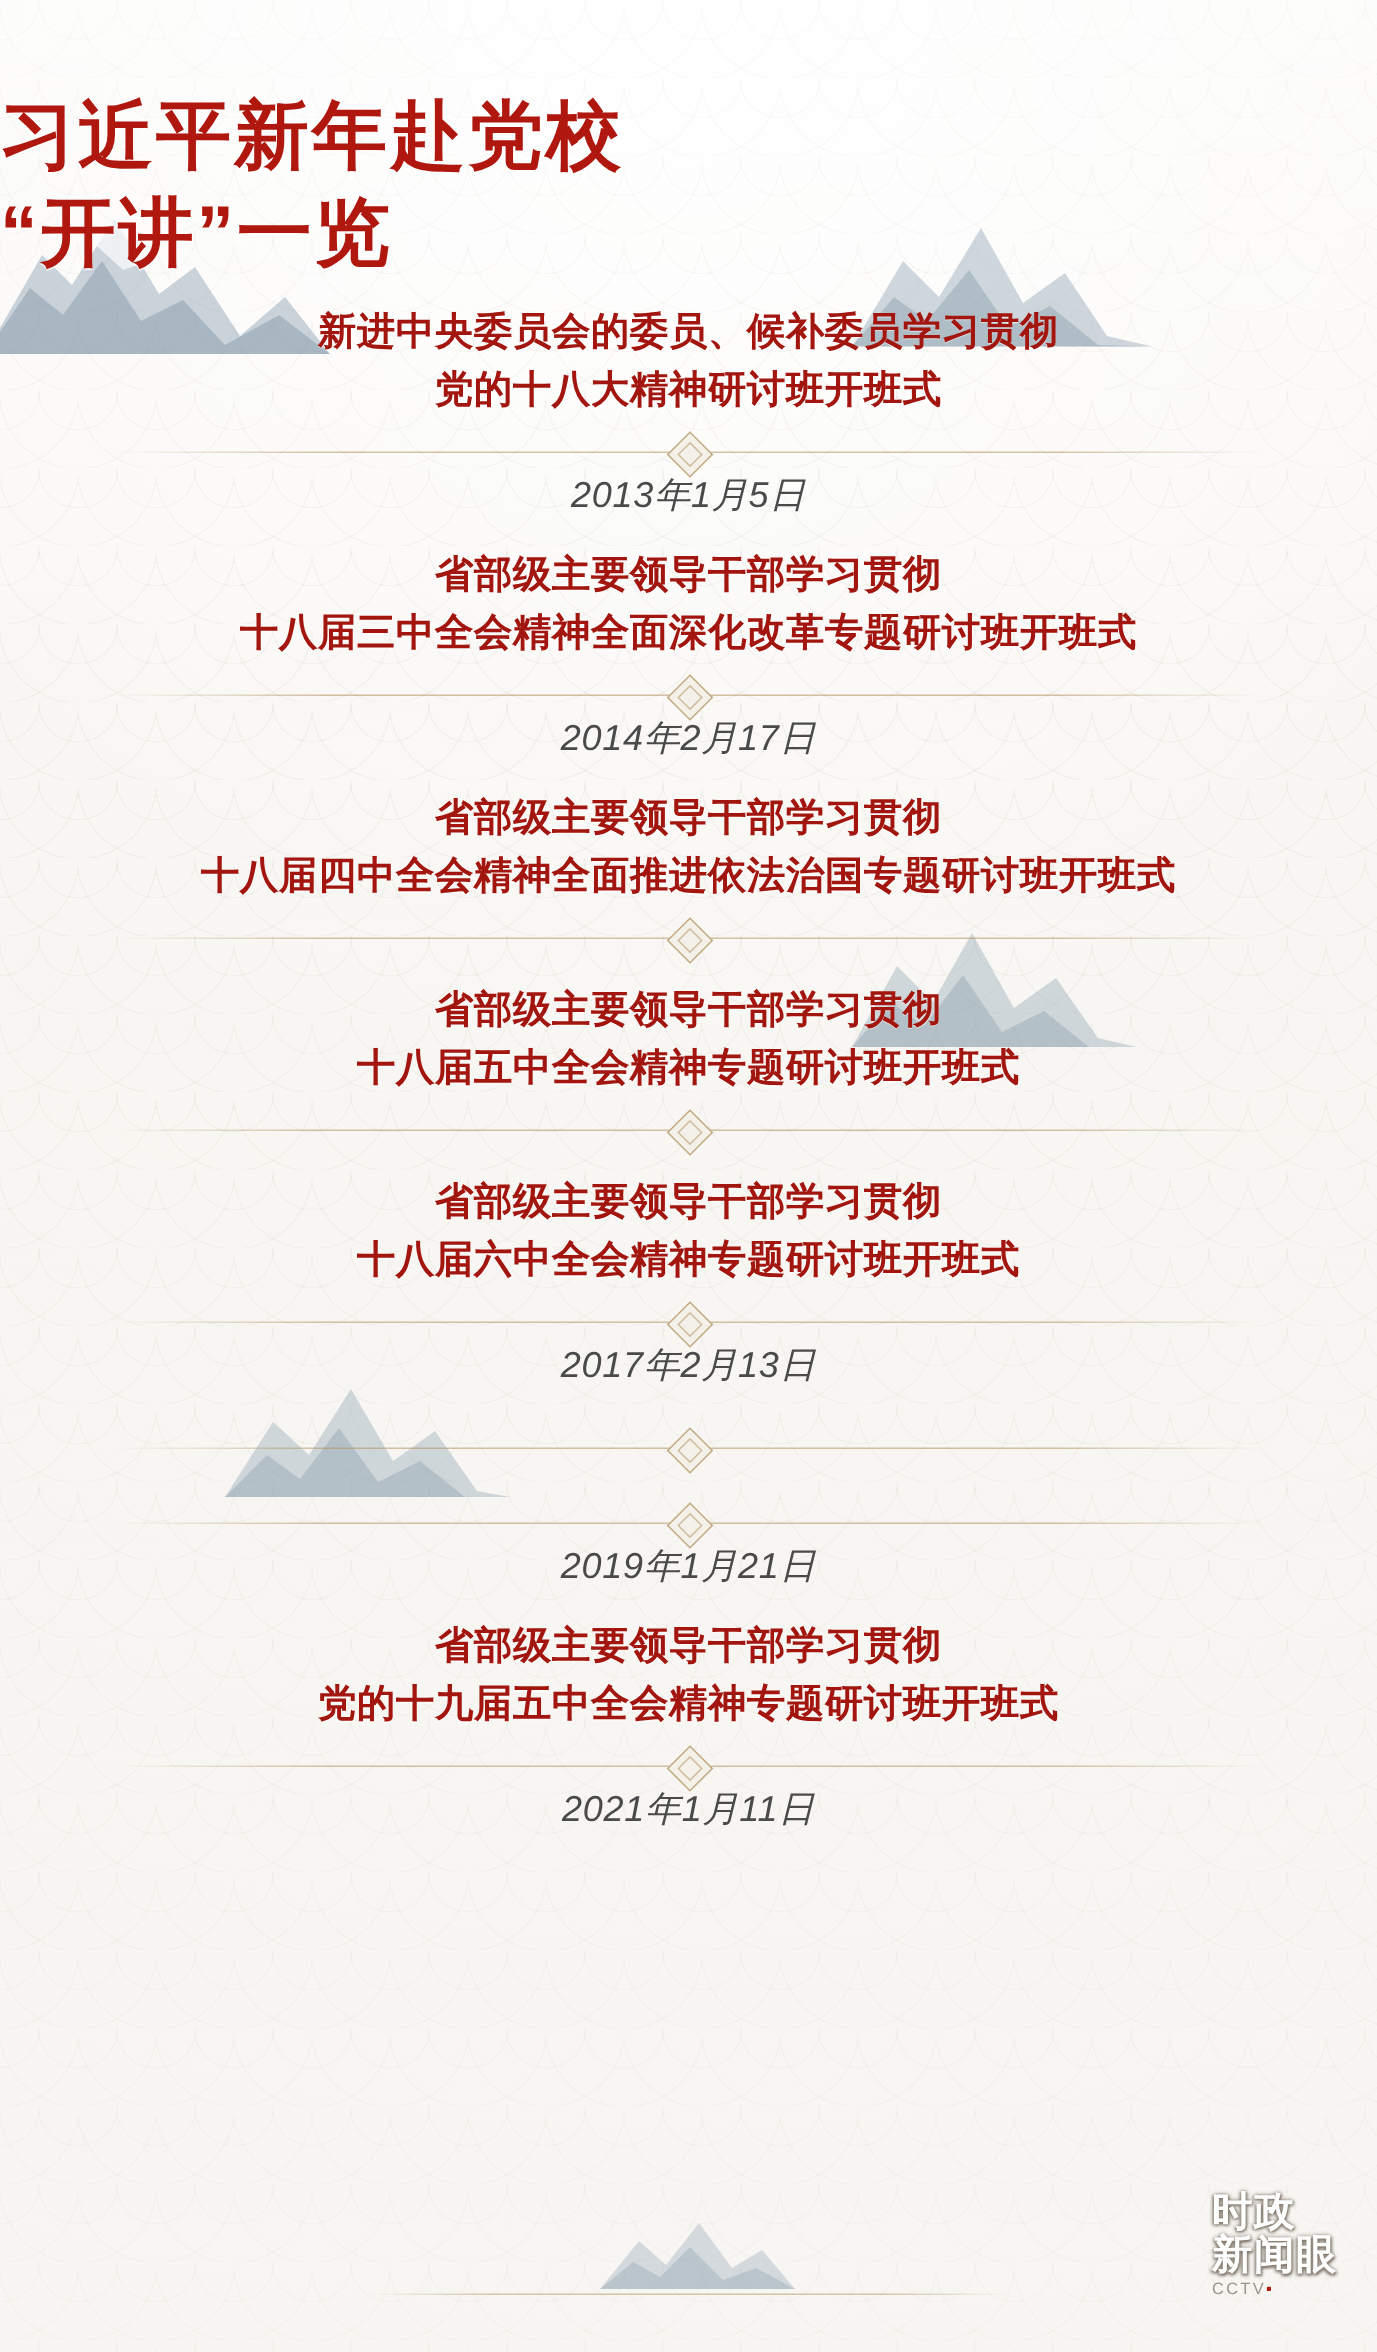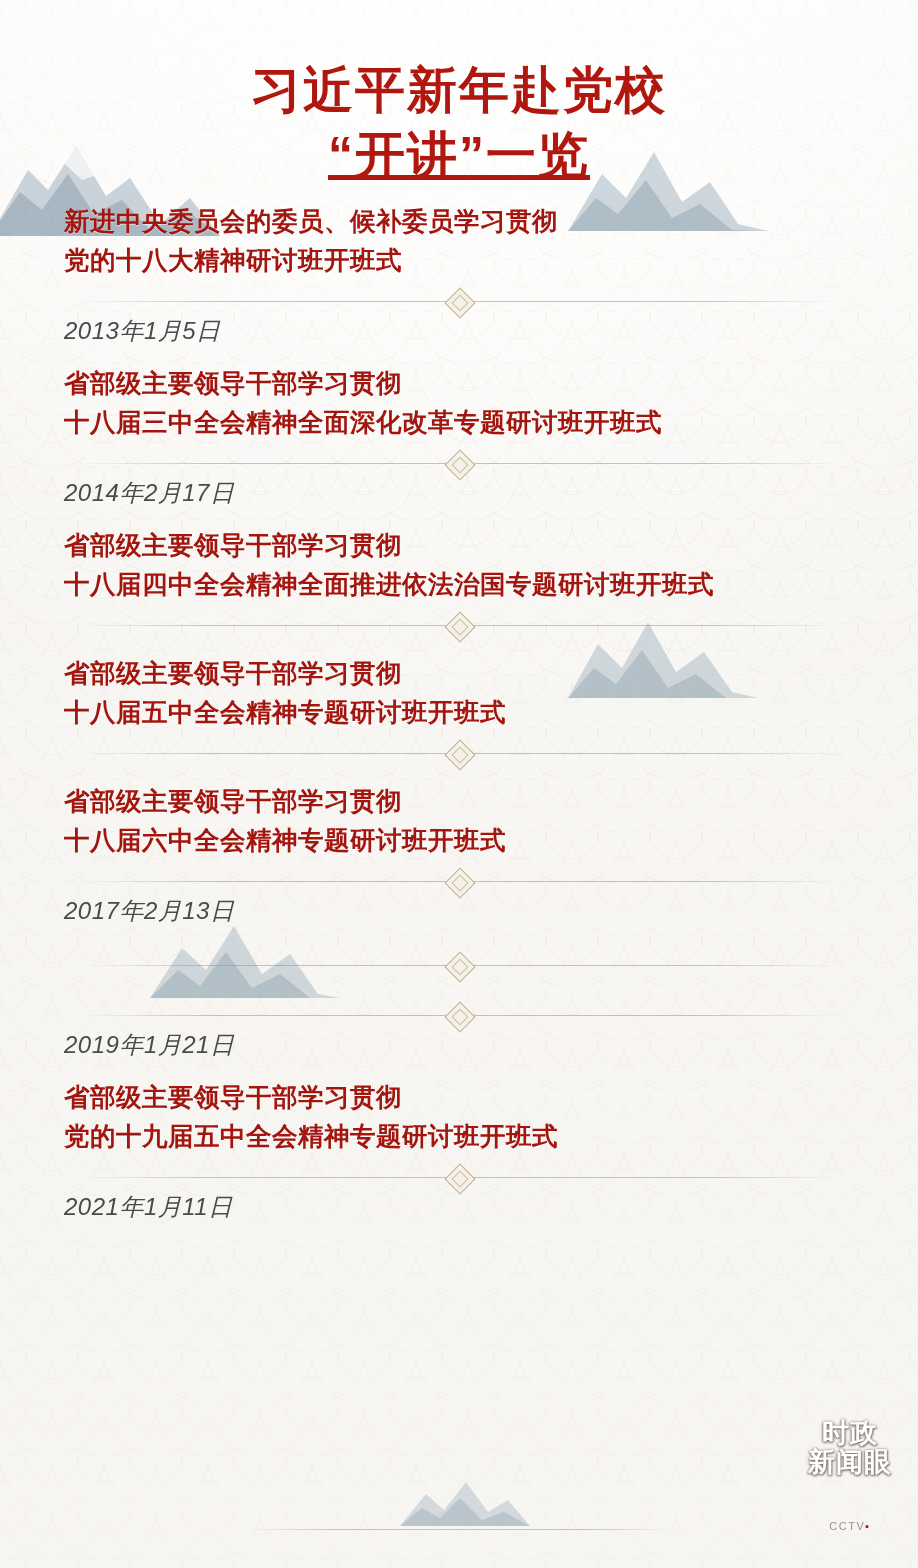--- a/index.html
+++ b/index.html
@@ -50,46 +50,45 @@
   .m-topleft  { left: -10px;  top: 118px;  width: 230px; height: 120px; }
   .m-topright { right: 150px; top: 128px;  width: 200px; height: 105px; }
   .m-midright { right: 160px; top: 600px;  width: 190px; height: 100px; }
   .m-midleft  { left: 150px;  top: 900px;  width: 190px; height: 100px; }
   .m-bottom   { left: 400px;  bottom: 40px; width: 130px; height: 60px; }
 
   
   .title-block {
     position: relative;
     padding-top: 58px;
-    text-align: center;
   }
   .title-line {
     color: #b0170f;
     font-weight: bold;
     letter-spacing: 2px;
     text-shadow: 0 1px 0 rgba(255,255,255,0.6);
   }
   .title-main {
     font-size: 50px;
     line-height: 64px;
   }
   .title-sub {
     font-size: 50px;
     line-height: 66px;
-    text-decoration: underline;
   }
 
   
   .list {
     position: relative;
     margin: 14px auto 0;
     width: 790px;
   }
   .entry {
     position: relative;
+    text-align: center;
   }
   .entry-title {
     color: #a3160f;
     font-weight: bold;
     font-size: 25.5px;
     line-height: 39px;
     letter-spacing: 0.5px;
     white-space: pre-line;
     text-shadow: 0 1px 0 rgba(255,255,255,0.5);
   }
@@ -142,39 +141,38 @@
     left: 245px;
     right: 245px;
     bottom: 38px;
     height: 1px;
     background: linear-gradient(90deg, rgba(176,145,96,0) 0%, rgba(176,145,96,0.5) 20%, rgba(176,145,96,0.5) 80%, rgba(176,145,96,0) 100%);
   }
   .logo {
     position: absolute;
     right: 26px;
     bottom: 34px;
-    text-align: center;
+    text-align: left;
   }
   .logo-main {
     color: #ffffff;
     font-size: 27px;
     font-weight: bold;
     line-height: 29px;
     letter-spacing: 1px;
     text-shadow:
       0 0 3px rgba(140,130,118,0.95),
       1px 1px 2px rgba(120,110,100,0.9),
       -1px 1px 2px rgba(120,110,100,0.7);
   }
   .logo-sub {
     color: #9c948a;
     font-size: 11px;
     letter-spacing: 1.5px;
     line-height: 16px;
-    margin-top: 41px;
   }
   .logo-sub .dot {
     color: #b0170f;
   }
 </style>
 </head>
 <body>
 
 <div class="poster">
 

